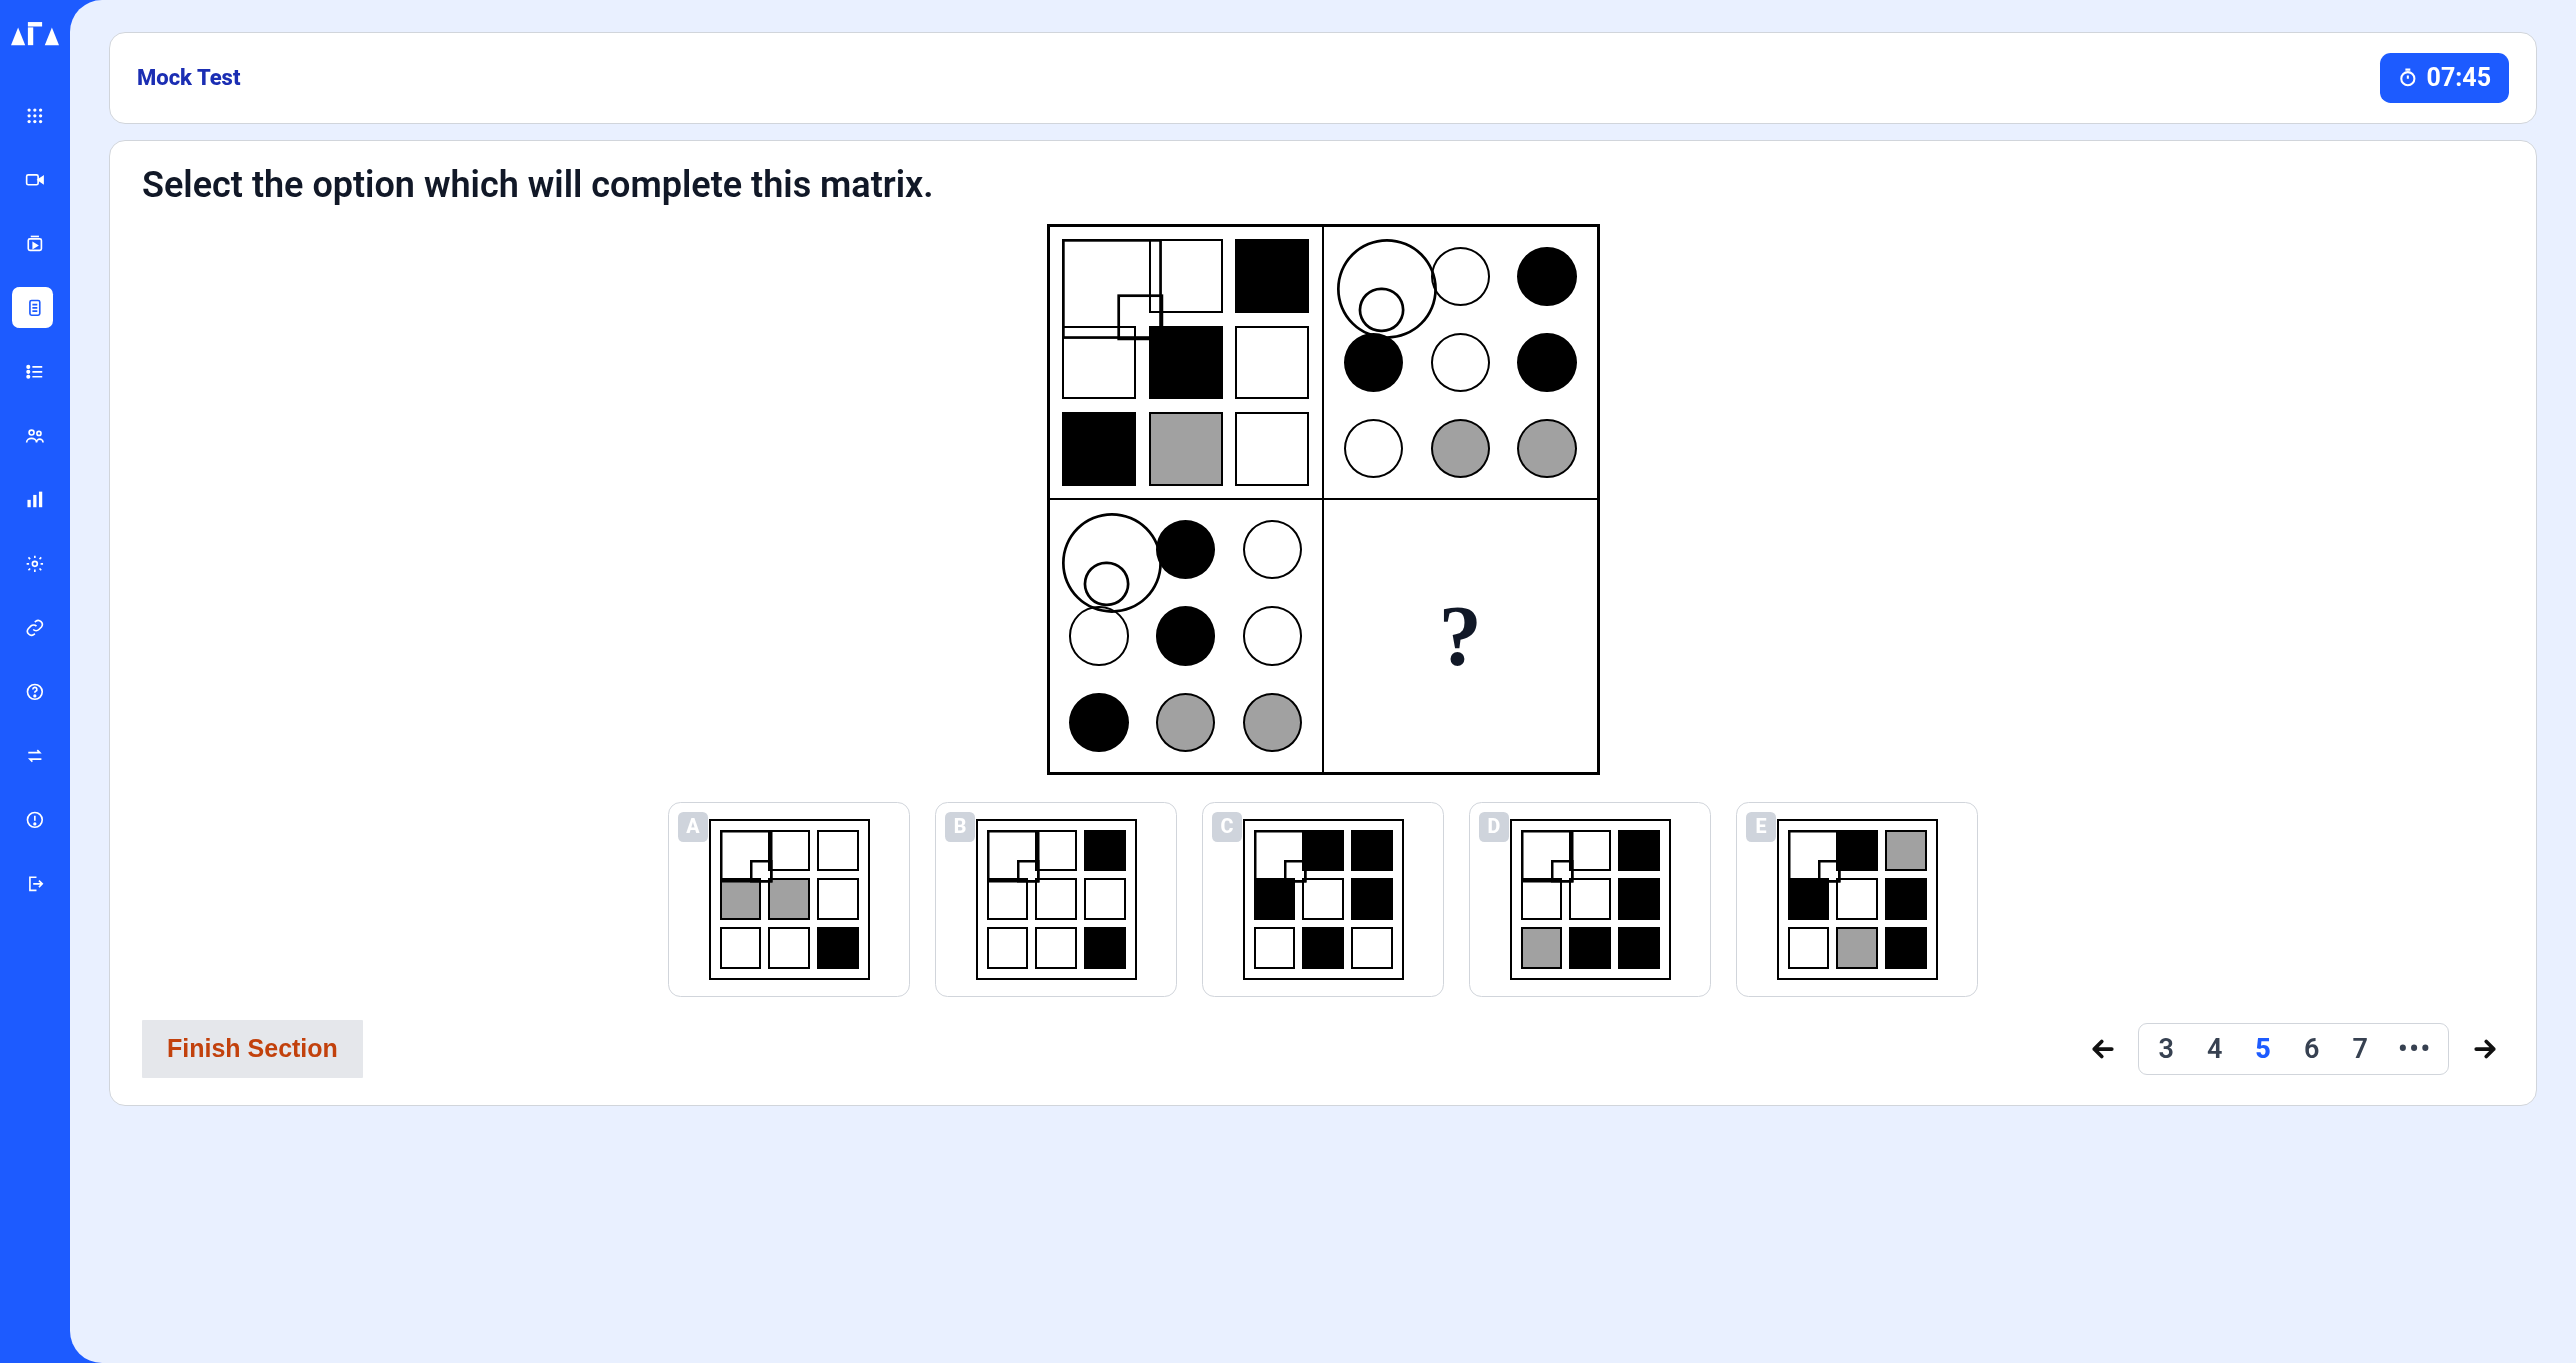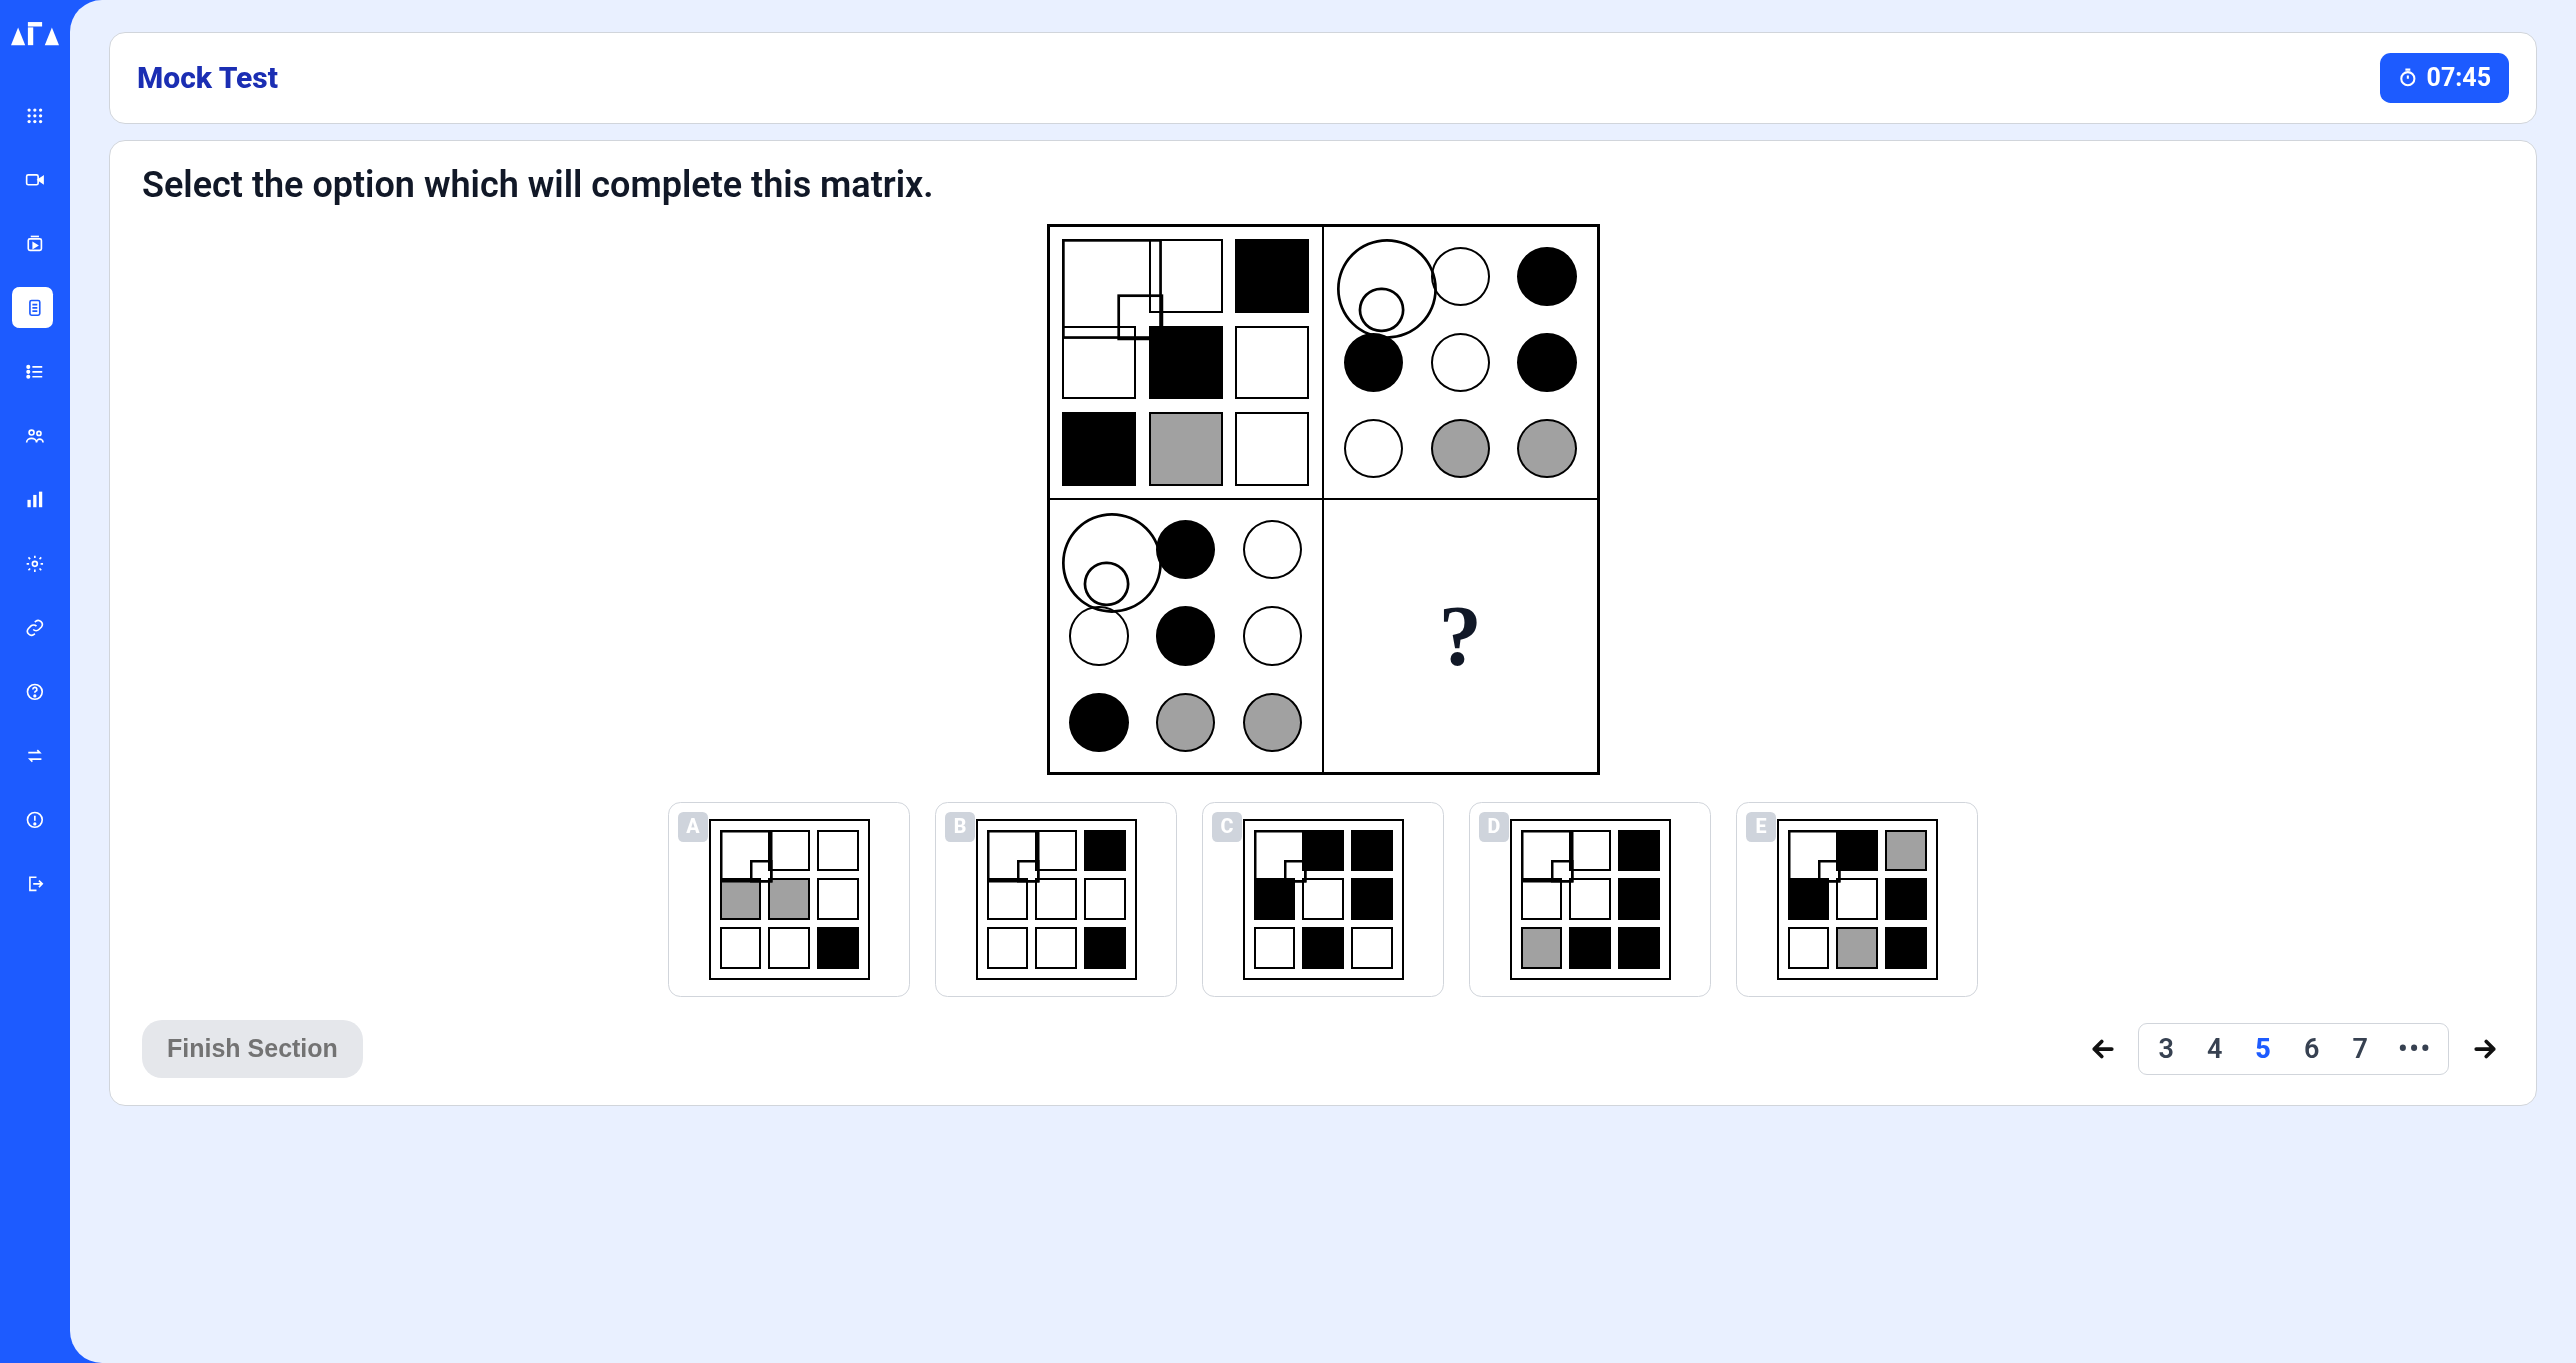--- a/index.html
+++ b/index.html
@@ -39,21 +39,21 @@
     display:flex;flex-direction:column;gap:16px;
     min-width:0;
   }
   .topbar{
     background:var(--panel);
     border:1.8px solid var(--border);
     border-radius:16px;
     padding:19.7px 27px;
     display:flex;align-items:center;justify-content:space-between;
   }
-  .title{color:#1b2eb3;font-weight:800;font-size:30px;}
+  .title{color:#1b2eb3;font-weight:800;font-size:22px;}
   .timer{
     background:var(--brand);color:#fff;border-radius:10.7px;
     padding:10.7px 18px;display:flex;align-items:center;gap:9px;font-weight:700;font-feature-settings:"tnum";
   }
   .content{
     background:var(--panel);
     border:1.8px solid var(--border);
     border-radius:16px;
     padding:23px 32px 27px 32px;
     display:flex;flex-direction:column;gap:18px;
@@ -70,21 +70,21 @@
     padding:16px;display:flex;justify-content:center;align-items:center;
   }
   .opt-badge{
     position:absolute;top:9px;left:9px;
     background:#cfd4dc;color:#fff;border-radius:5.4px;
     width:30px;height:30px;display:flex;align-items:center;justify-content:center;font-weight:800;font-size:19.7px;
   }
   
   .footer{display:flex;justify-content:space-between;align-items:center;margin-top:5.4px;}
   .finish-btn{
-    background:#e5e7eb;border:none;border-radius:20px;padding:14.3px 25px;font-weight:800;font-size:25px;color:#737373;
+    background:#e5e7eb;border:none;border-radius:1px;padding:14.3px 25px;font-weight:800;font-size:25px;color:#c2410c;
   }
   .pager{display:flex;align-items:center;gap:16px;}
   .pager-arrow{font-size:32px;font-weight:800;color:#111;display:flex;align-items:center;justify-content:center;width:39px;height:39px;}
   .pager-pages{
     border:1.8px solid var(--border);border-radius:9px;padding:9px 16px;display:flex;gap:27px;font-size:27px;font-weight:600;color:#374151;
   }
   .pager-pages span{min-width:21.5px;text-align:center;}
   .pager-pages .current{color:var(--brand);font-weight:800;}
   .dots{letter-spacing:1.8px;}
   

